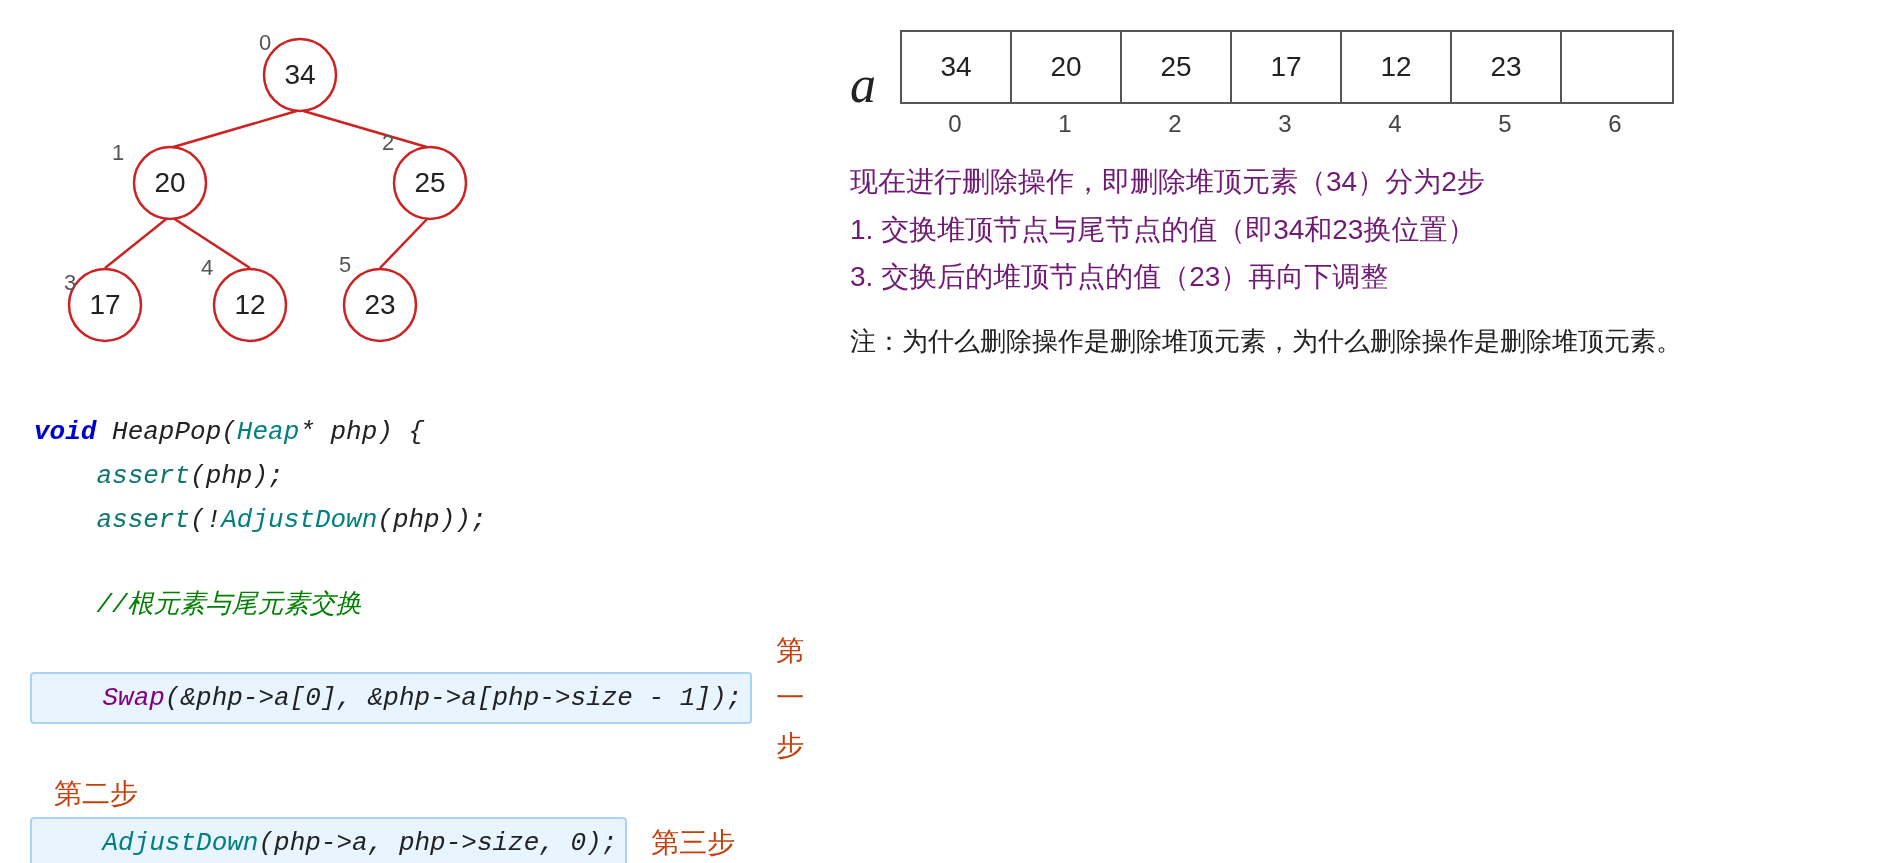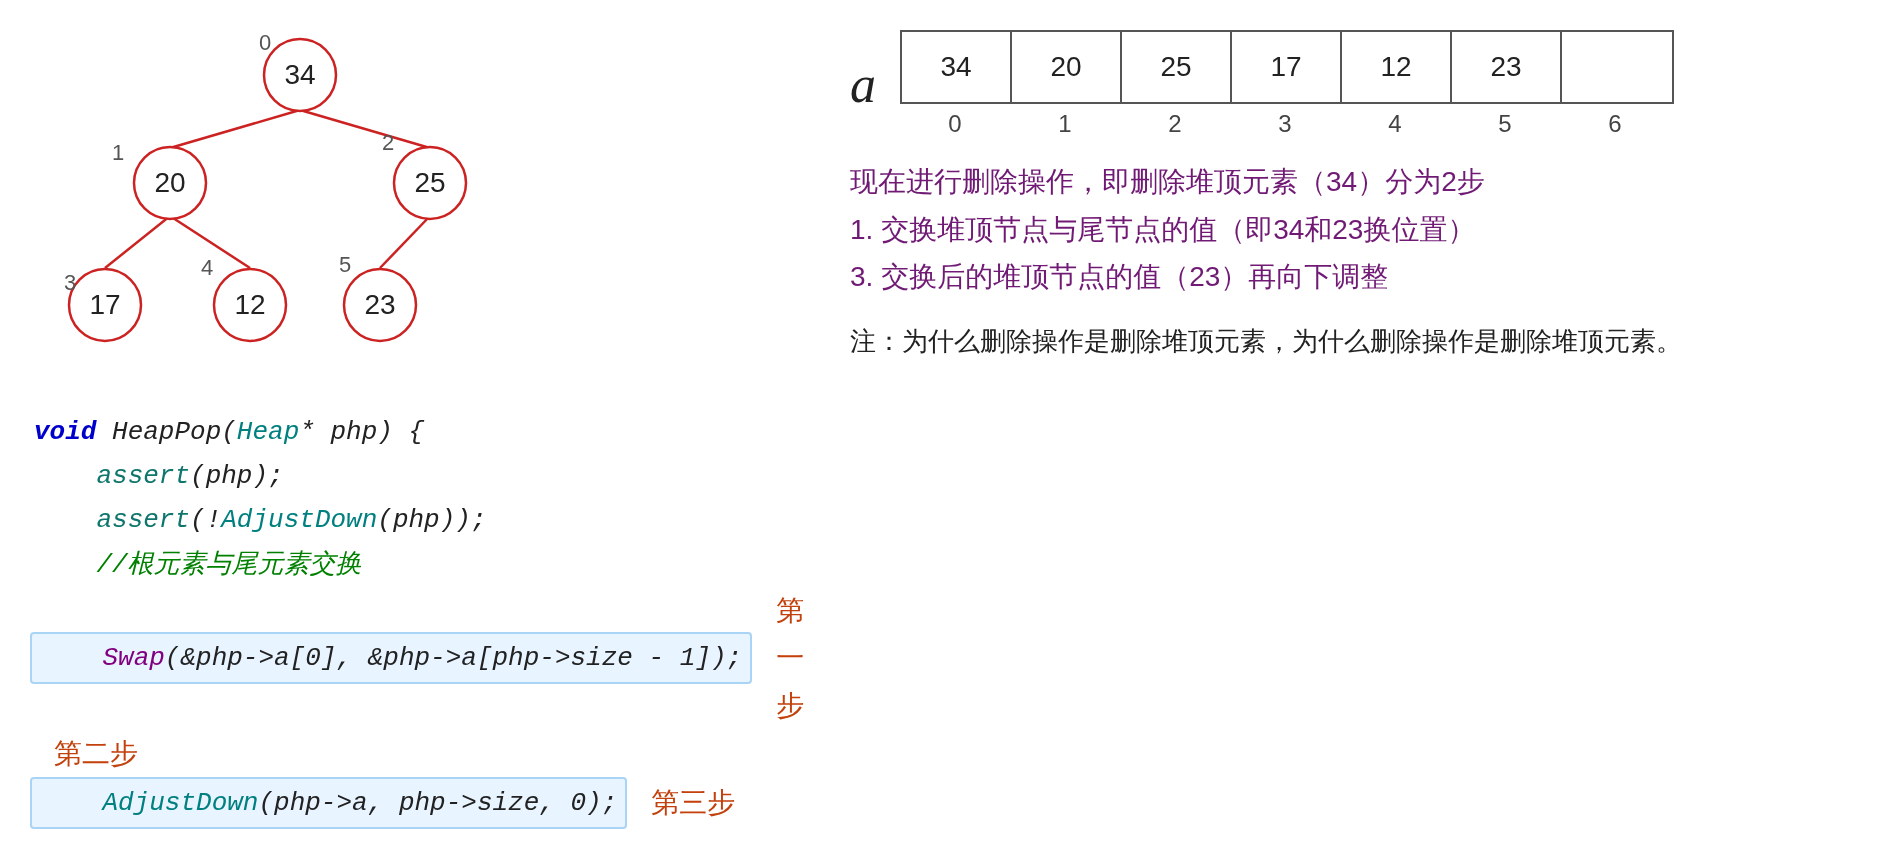--- a/index.html
+++ b/index.html
@@ -136,21 +136,21 @@
     }
 
     .code-line.highlighted {
       background: #e8f4ff;
       border: 2px solid #aad4f5;
       border-radius: 4px;
       margin: 0 0;
       padding: 2px 8px;
     }
     .kw-void { color: #0000cc; font-weight: bold; }
-    .kw-green { color: #008000; }
+    .kw-green { color: #008000; margin-top: 40px; }
     .kw-purple { color: #800080; }
     .kw-assert { color: #0f766e; }
     .kw-teal { color: #008080; }
     .color-normal { color: #222; }
 
     .step-label {
       font-size: 28px;
       color: #c2410c;
       margin-left: 24px;
       font-family: 'Segoe UI', Arial, sans-serif;

